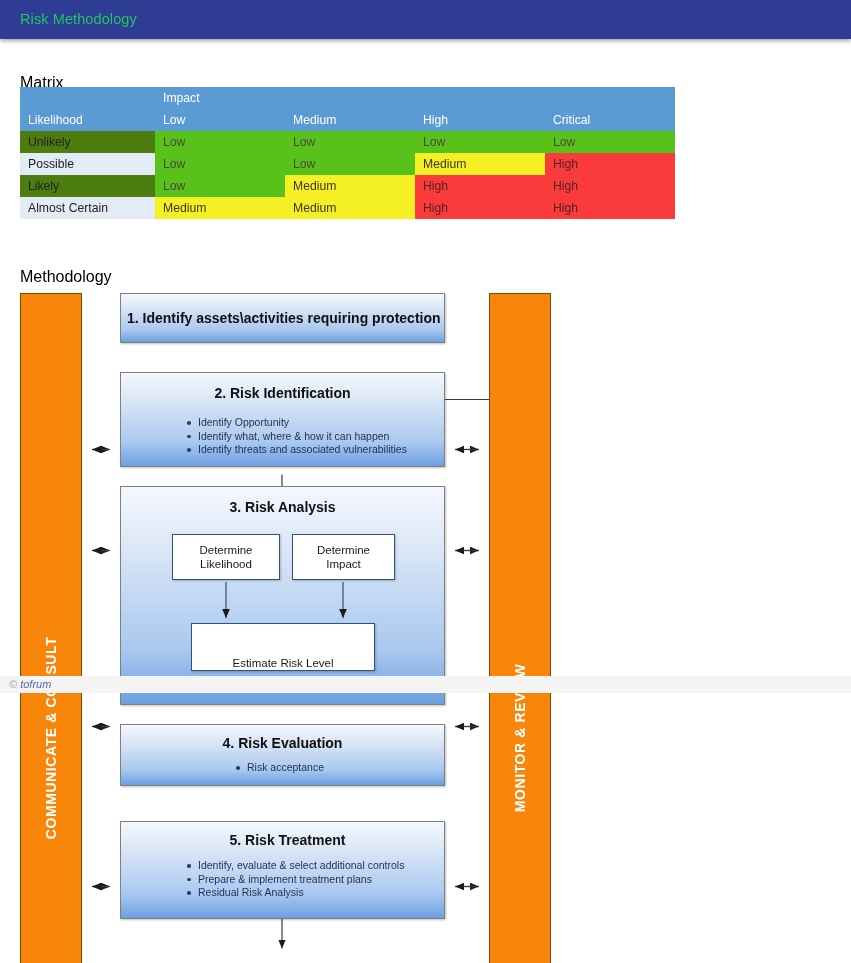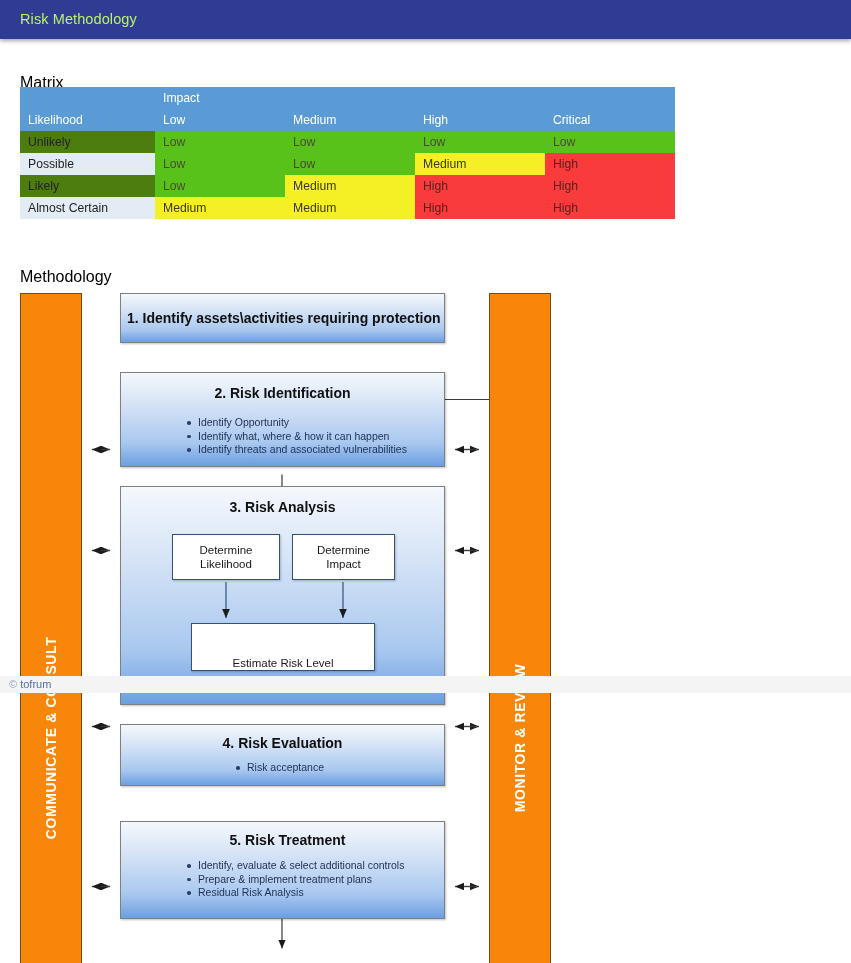--- a/index.html
+++ b/index.html
@@ -13,21 +13,21 @@
   
   .app-header {
     position: absolute; left: 0; top: 0;
     width: 851px; height: 39px;
     background: #2e3c94;
     box-shadow: 0 2px 4px rgba(0,0,0,0.35);
     z-index: 40;
   }
   .app-header-title {
     position: absolute; left: 20px; top: 11px;
-    color: #bef264; font-size: 14.5px; letter-spacing: 0.1px;
+    color: #22c55e; font-size: 14.5px; letter-spacing: 0.1px;
   }
 
   
   .section-label {
     position: absolute;
     font-size: 16px; color: #000000; margin-top: 20px;
   }
   #lbl-matrix { left: 20px; top: 54px; }
   #lbl-method { left: 20px; top: 248px; }
 
@@ -149,20 +149,21 @@
   .wm-band {
     position: absolute; left: 0; top: 676px;
     width: 851px; height: 17px;
     background: #f4f4f4;
     z-index: 30;
   }
   .wm-text {
     position: absolute; left: 9px; top: 678px;
     font-size: 11px; color: #4f6fb5;
     z-index: 31;
+    font-style: italic;
   }
   .wm-mark {
     display: inline-block;
     color: #9aa6bd;
   }
 </style>
 </head>
 <body>
 
 <div class="app-header">

